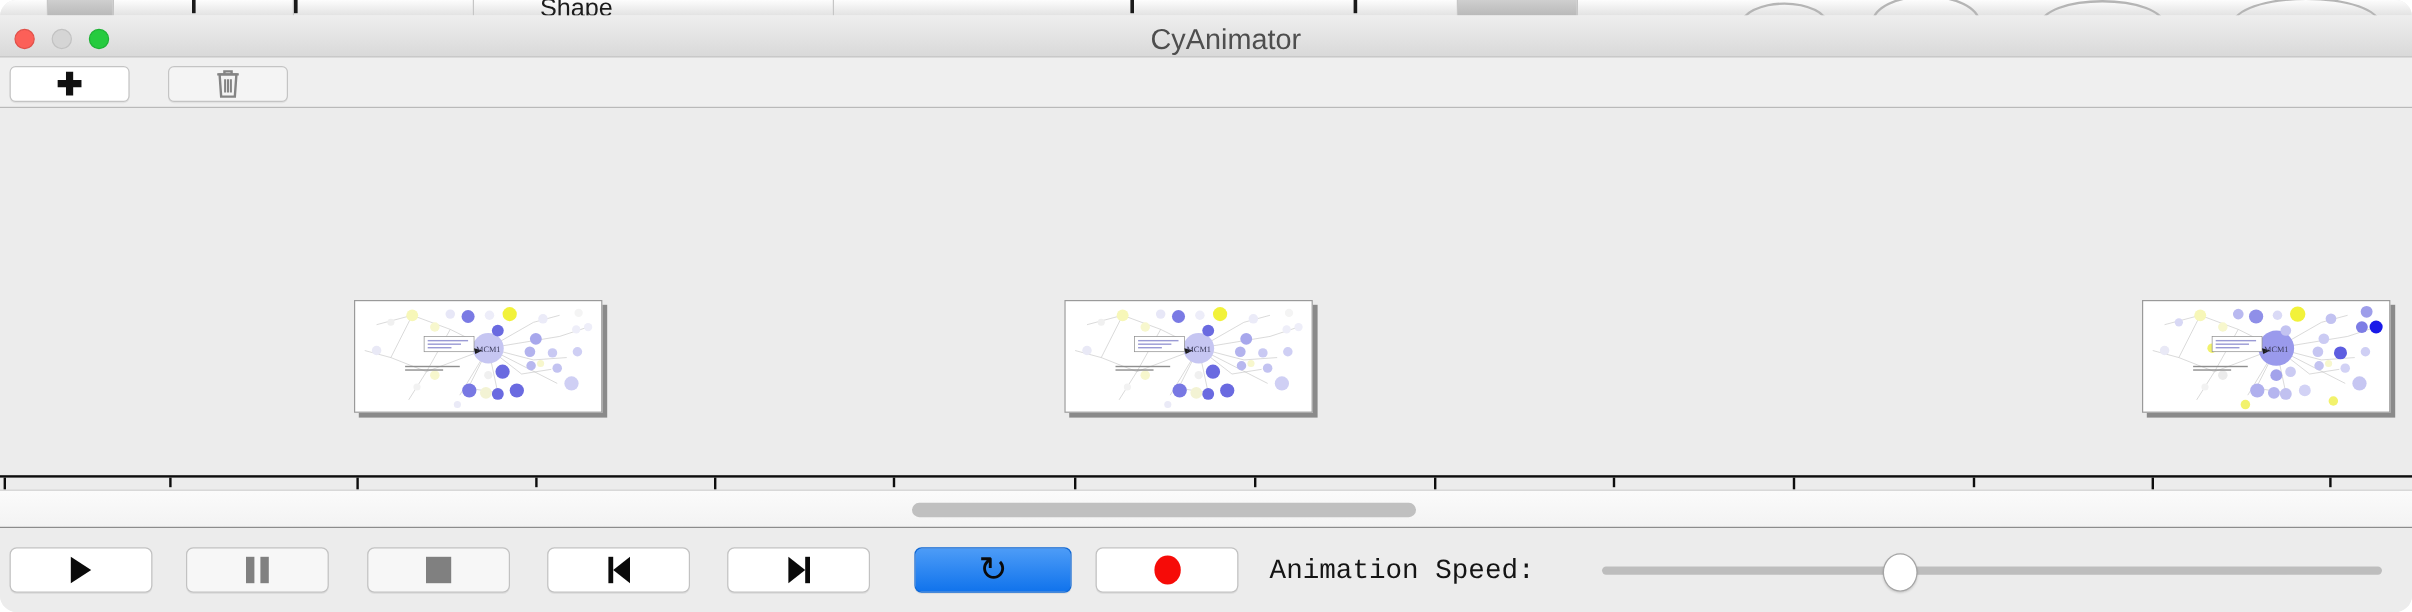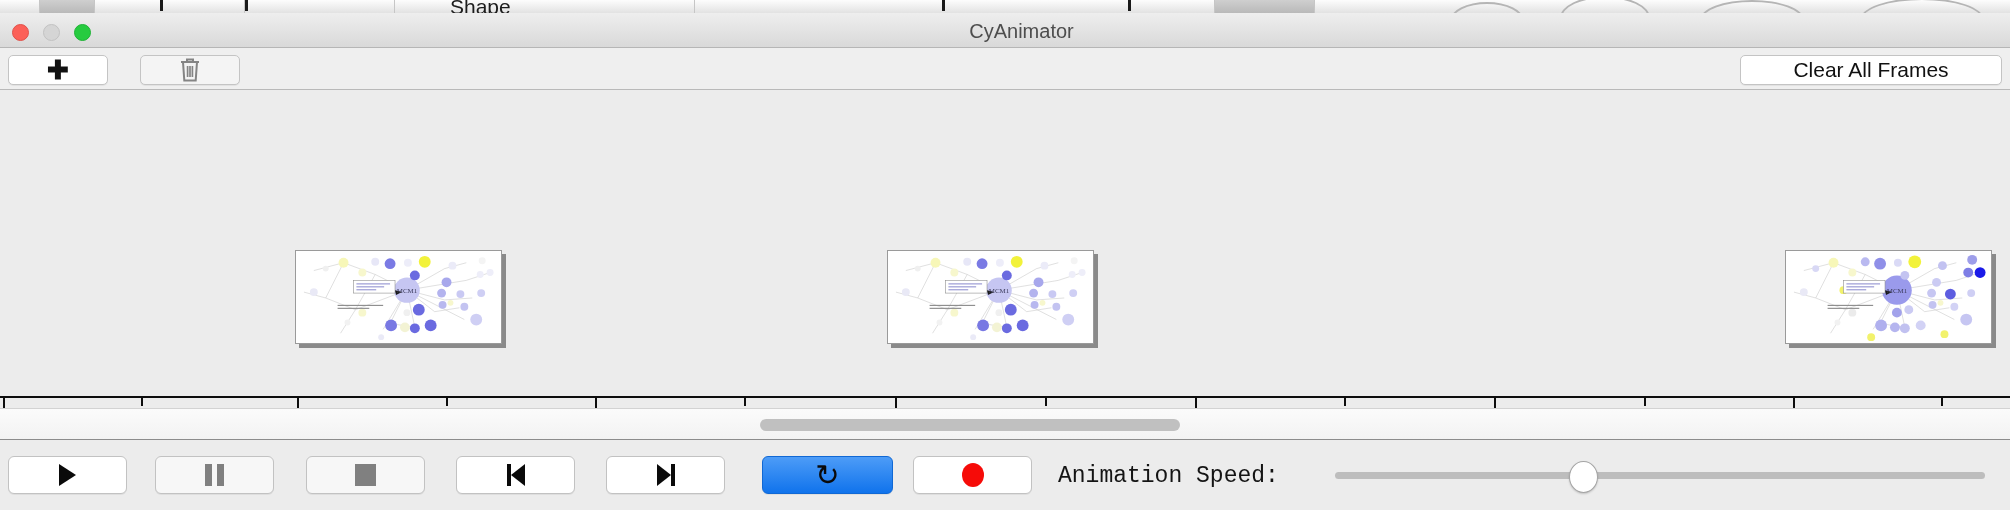--- a/index.html
+++ b/index.html
@@ -11,20 +11,21 @@
     font-family: "Liberation Sans", sans-serif;
     -webkit-font-smoothing: antialiased;
   }
 
   #app {
     position: relative;
     width: 2010px;
     height: 510px;
     overflow: hidden;
     background: #ececec;
+    border-radius: 14px;
   }
 
   
   .bg-strip {
     position: absolute;
     left: 0; top: 0;
     width: 2010px; height: 13px;
     background: #f2f2f2;
     overflow: hidden;
   }
@@ -73,21 +74,21 @@
     border-radius: 50%;
     box-sizing: border-box;
   }
   .traffic.close  { left: 12px;  background: #fc6058; border: 1px solid #e0514a; }
   .traffic.min    { left: 43px;  background: #d5d5d5; border: 1px solid #c2c2c2; }
   .traffic.max    { left: 74px;  background: #26cb3f; border: 1px solid #1fb336; }
   .window-title {
     position: absolute;
     left: 0; right: 0; top: 7px;
     text-align: center;
-    font-size: 20px;
+    font-size: 24px;
     color: #4e4e4e;
     font-family: "Liberation Sans", sans-serif;
     padding-left: 33px;
   }
 
   
   .toolbar {
     position: absolute;
     left: 0; top: 48px;
     width: 2010px; height: 42px;
@@ -315,21 +316,20 @@
       <span class="plus-glyph">✚</span>
     </div>
     <div class="tbtn tbtn-del disabled">
       <svg width="22" height="26" viewBox="0 0 22 26">
         <path d="M2 5 H20" stroke="#848484" stroke-width="2" fill="none"></path>
         <path d="M8 5 V2.5 H14 V5" stroke="#848484" stroke-width="2" fill="none"></path>
         <path d="M4 5 L5.3 23.5 H16.7 L18 5 Z" stroke="#848484" stroke-width="2" fill="none"></path>
         <path d="M8.6 9 V20 M11 9 V20 M13.4 9 V20" stroke="#848484" stroke-width="1.7" fill="none"></path>
       </svg>
     </div>
-    <div class="tbtn tbtn-clear">Clear All Frames</div>
   </div>
 
   <div class="timeline">
 
     <div class="frame" style="left:295px; top:160px;">
       <div class="frame-shadow"></div>
       <div class="frame-img">
         <svg viewBox="0 0 207 94" preserveAspectRatio="none">
           <g stroke="#c0c0c0" stroke-width="0.5" fill="none">
             <path d="M18 20 L48 12 L80 24 L112 40 M112 40 L150 18 M112 40 L172 30 M112 40 L60 60 M112 40 L95 74 M112 40 L120 78 M112 40 L140 62 M112 40 L150 50 M112 40 L170 70 M112 40 L88 80 M30 48 L60 60 M48 12 L30 48 M80 24 L60 60 M150 18 L172 12 M172 30 L196 22 M140 62 L165 58 M8 42 L30 48 M60 60 L45 84 M95 74 L120 78 M150 50 L178 48"></path>

